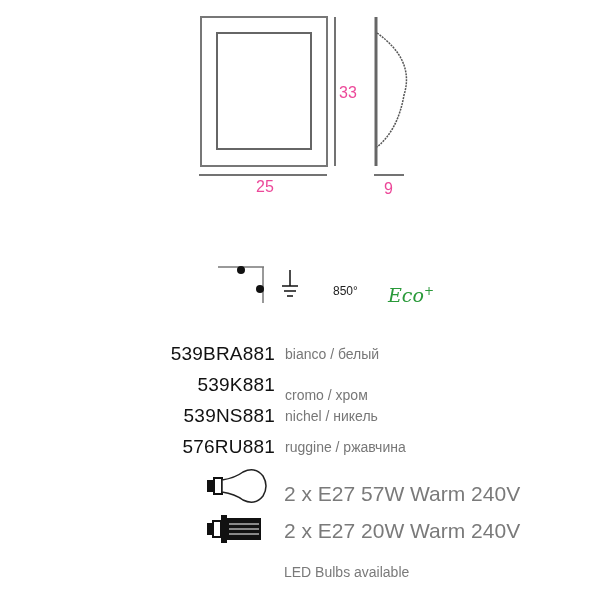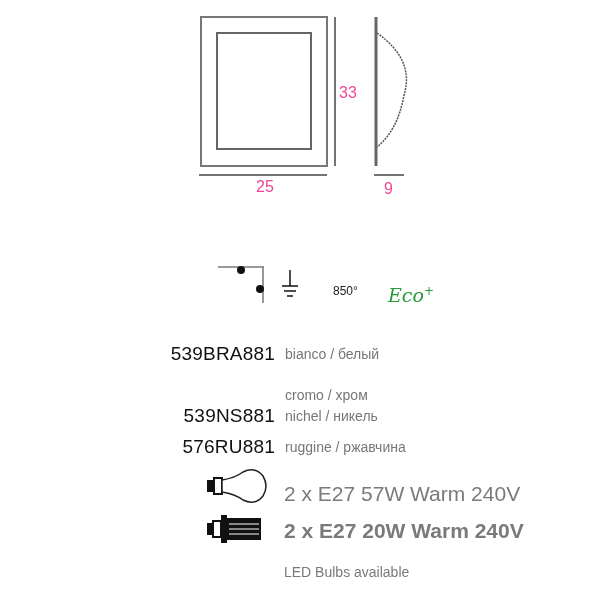--- a/index.html
+++ b/index.html
@@ -55,20 +55,21 @@
 <div class="abs eco" style="left:388px;top:276px;margin-top:8px;">
   <span>Eco</span><sup style="font-size:12px;font-style:normal;">+</sup>
 </div>
 
 <div class="abs" style="left:95px;top:343px;">
   <div style="position:absolute;top:0;left:0;width:360px;height:24px;">
     <div class="code abs" style="left:0;top:0;">539BRA881</div>
     <div class="desc abs" style="left:190px;top:3px;">bianco / белый</div>
   </div>
   <div style="position:absolute;top:31px;left:0;width:360px;height:24px;">
+    <div class="code abs" style="left:0;top:0;">539K881</div>
     <div class="desc abs" style="left:190px;top:13px;">cromo / хром</div>
   </div>
   <div style="position:absolute;top:62px;left:0;width:360px;height:24px;">
     <div class="code abs" style="left:0;top:0;">539NS881</div>
     <div class="desc abs" style="left:190px;top:3px;">nichel / никель</div>
   </div>
   <div style="position:absolute;top:93px;left:0;width:360px;height:24px;">
     <div class="code abs" style="left:0;top:0;">576RU881</div>
     <div class="desc abs" style="left:190px;top:3px;">ruggine / ржавчина</div>
   </div>
@@ -87,15 +88,15 @@
   <svg width="64" height="32">
     <rect x="2" y="10" width="7" height="12" fill="#111"></rect>
     <rect x="8" y="8" width="8" height="16" fill="none" stroke="#111" stroke-width="2"></rect>
     <rect x="16" y="2" width="6" height="28" fill="#111"></rect>
     <rect x="22" y="5" width="34" height="22" fill="#111"></rect>
     <line x1="24" y1="11" x2="54" y2="11" stroke="#fff" stroke-width="1"></line>
     <line x1="24" y1="16" x2="54" y2="16" stroke="#fff" stroke-width="1"></line>
     <line x1="24" y1="21" x2="54" y2="21" stroke="#fff" stroke-width="1"></line>
   </svg>
 </div>
-<div class="abs spec" style="left:284px;top:519px;font-weight:bold;">2 x E27 20W Warm 240V</div>
+<div class="abs spec" style="left:284px;top:519px;">2 x E27 20W Warm 240V</div>
 
 <div class="abs spec" style="left:284px;top:564px;font-size:14px;">LED Bulbs available</div>
 
 </body></html>

